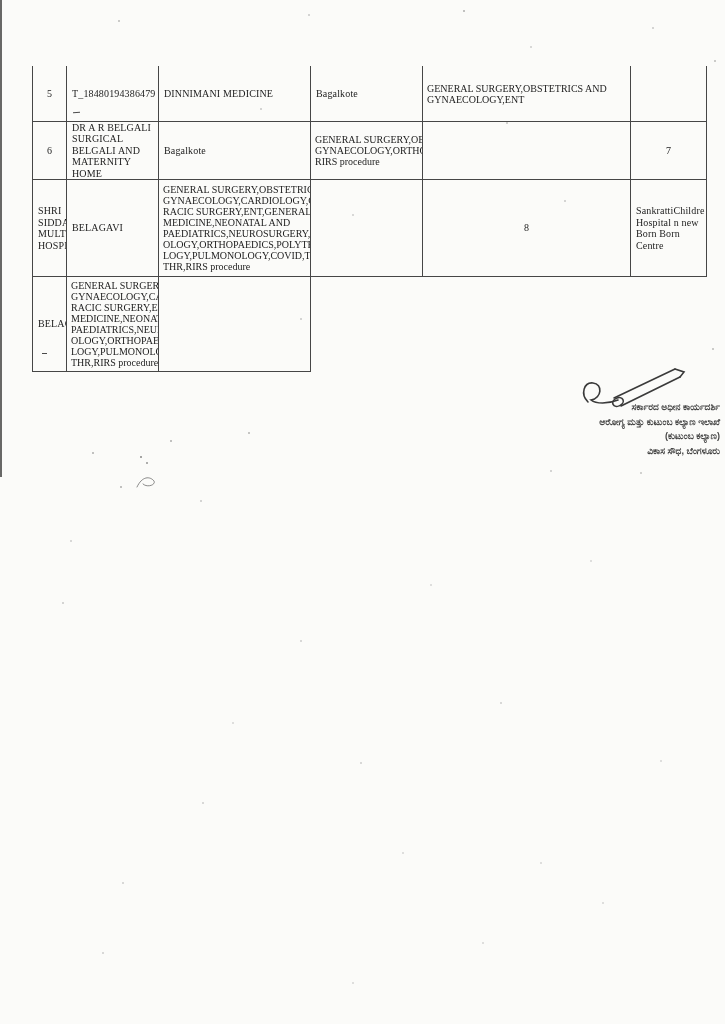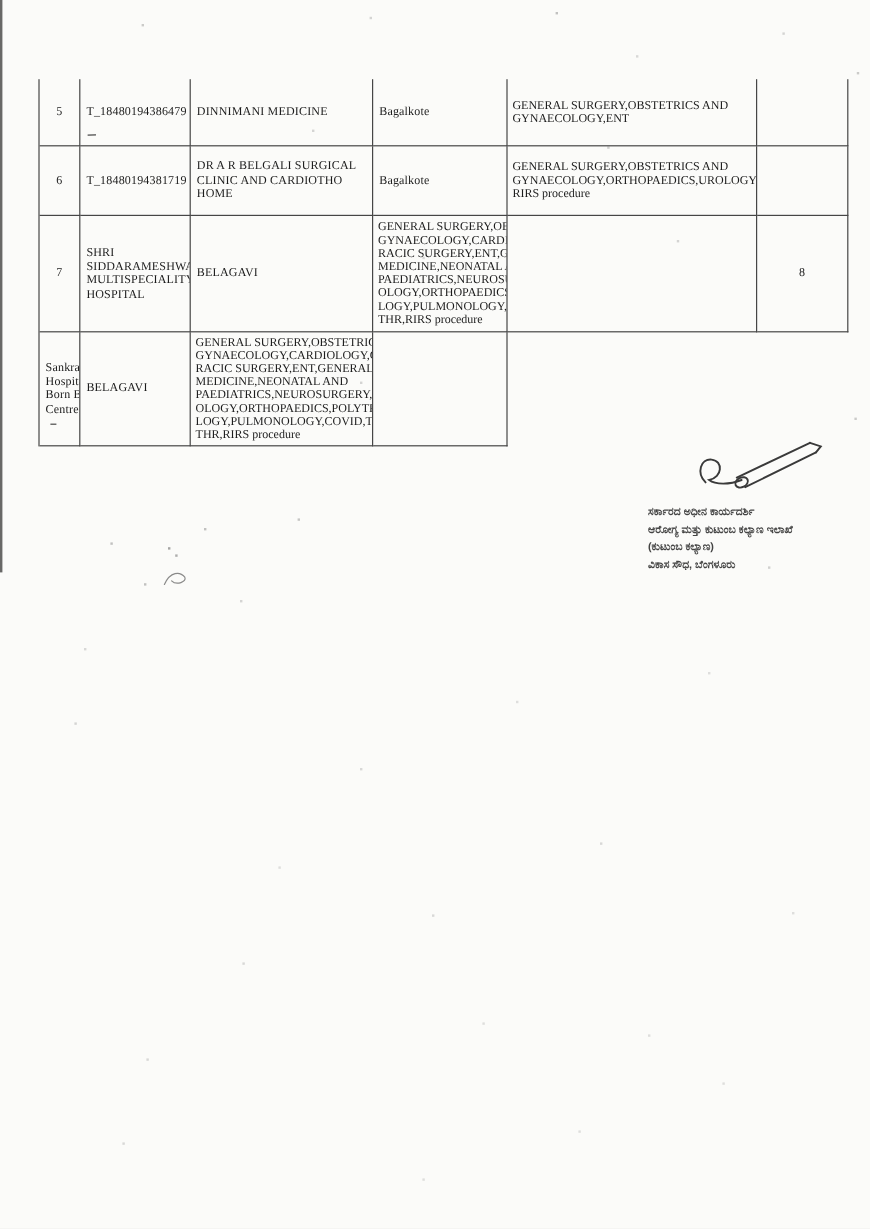--- a/index.html
+++ b/index.html
@@ -34,22 +34,22 @@
     white-space:pre-line;
     padding:2px 3px 2px 5px;
     letter-spacing:.15px;
     overflow:hidden;
   }
   .c-sl{justify-content:center;padding:0;}
   .c-spec{line-height:11px;padding-left:4px;letter-spacing:0;}
   .c-empty{padding:0;}
   
   .signature-block{
-    position:absolute;left:540px;top:419px;width:180px;
-    text-align:left;
+    position:absolute;left:540px;top:400px;width:180px;
+    text-align:right;
     font-family:"Liberation Sans","DejaVu Sans",sans-serif;
     font-size:9px;line-height:14.6px;font-weight:600;
     color:#2b2b2b;
     filter:blur(.3px);
     opacity:.88;
   }
   .signature-scribble{
     position:absolute;left:578px;top:362px;width:118px;height:50px;
   }
   .stray-pen-mark{
@@ -95,23 +95,22 @@
 
     <div class="cell c-sl">5</div>
     <div class="cell c-id">T_18480194386479</div>
     <div class="cell c-name">DINNIMANI MEDICINE</div>
     <div class="cell c-district">Bagalkote</div>
     <div class="cell c-spec">GENERAL SURGERY,OBSTETRICS AND
 GYNAECOLOGY,ENT</div>
     <div class="cell c-empty"></div>
 
     <div class="cell c-sl">6</div>
-    <div class="cell c-id">T_18480194381719</div>
     <div class="cell c-name">DR A R BELGALI SURGICAL
-CLINIC AND CARDIOTHO HOME</div>
+BELGALI AND MATERNITY HOME</div>
     <div class="cell c-district">Bagalkote</div>
     <div class="cell c-spec">GENERAL SURGERY,OBSTETRICS AND
 GYNAECOLOGY,ORTHOPAEDICS,UROLOGY,
 RIRS procedure</div>
     <div class="cell c-empty"></div>
 
     <div class="cell c-sl">7</div>
     <div class="cell c-name">SHRI SIDDARAMESHWAR
 MULTISPECIALITY HOSPITAL</div>
     <div class="cell c-district">BELAGAVI</div>

